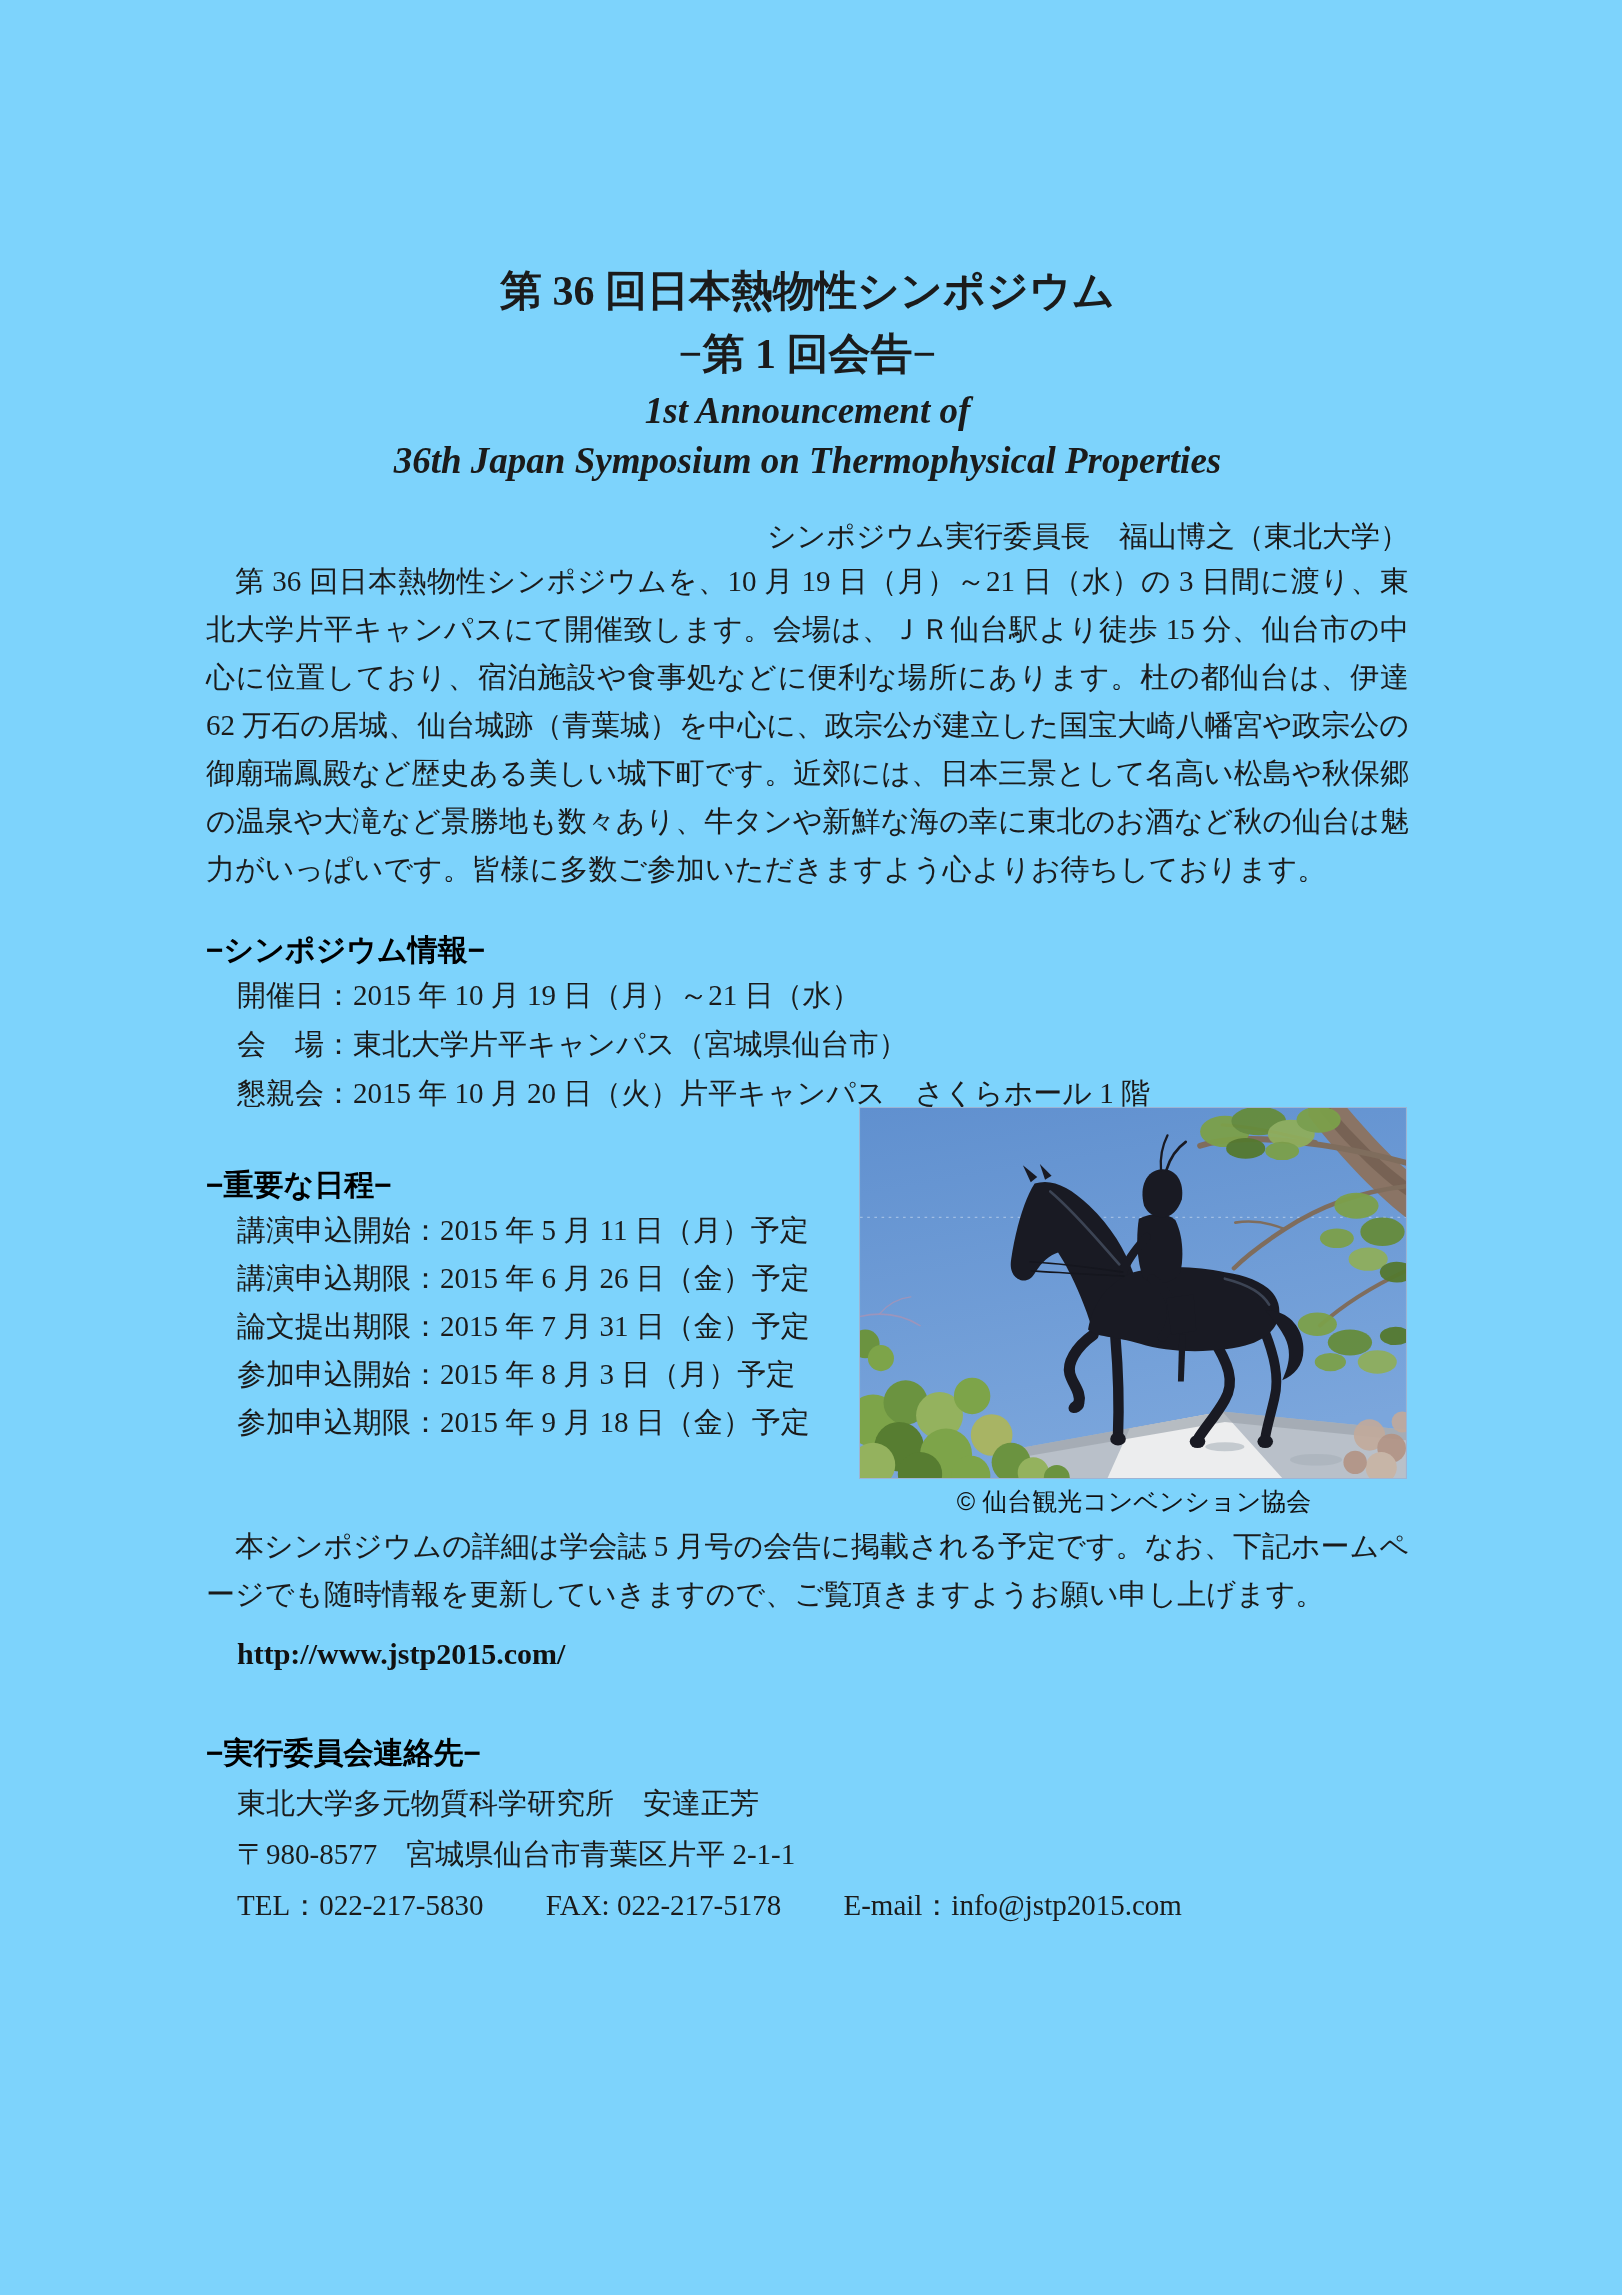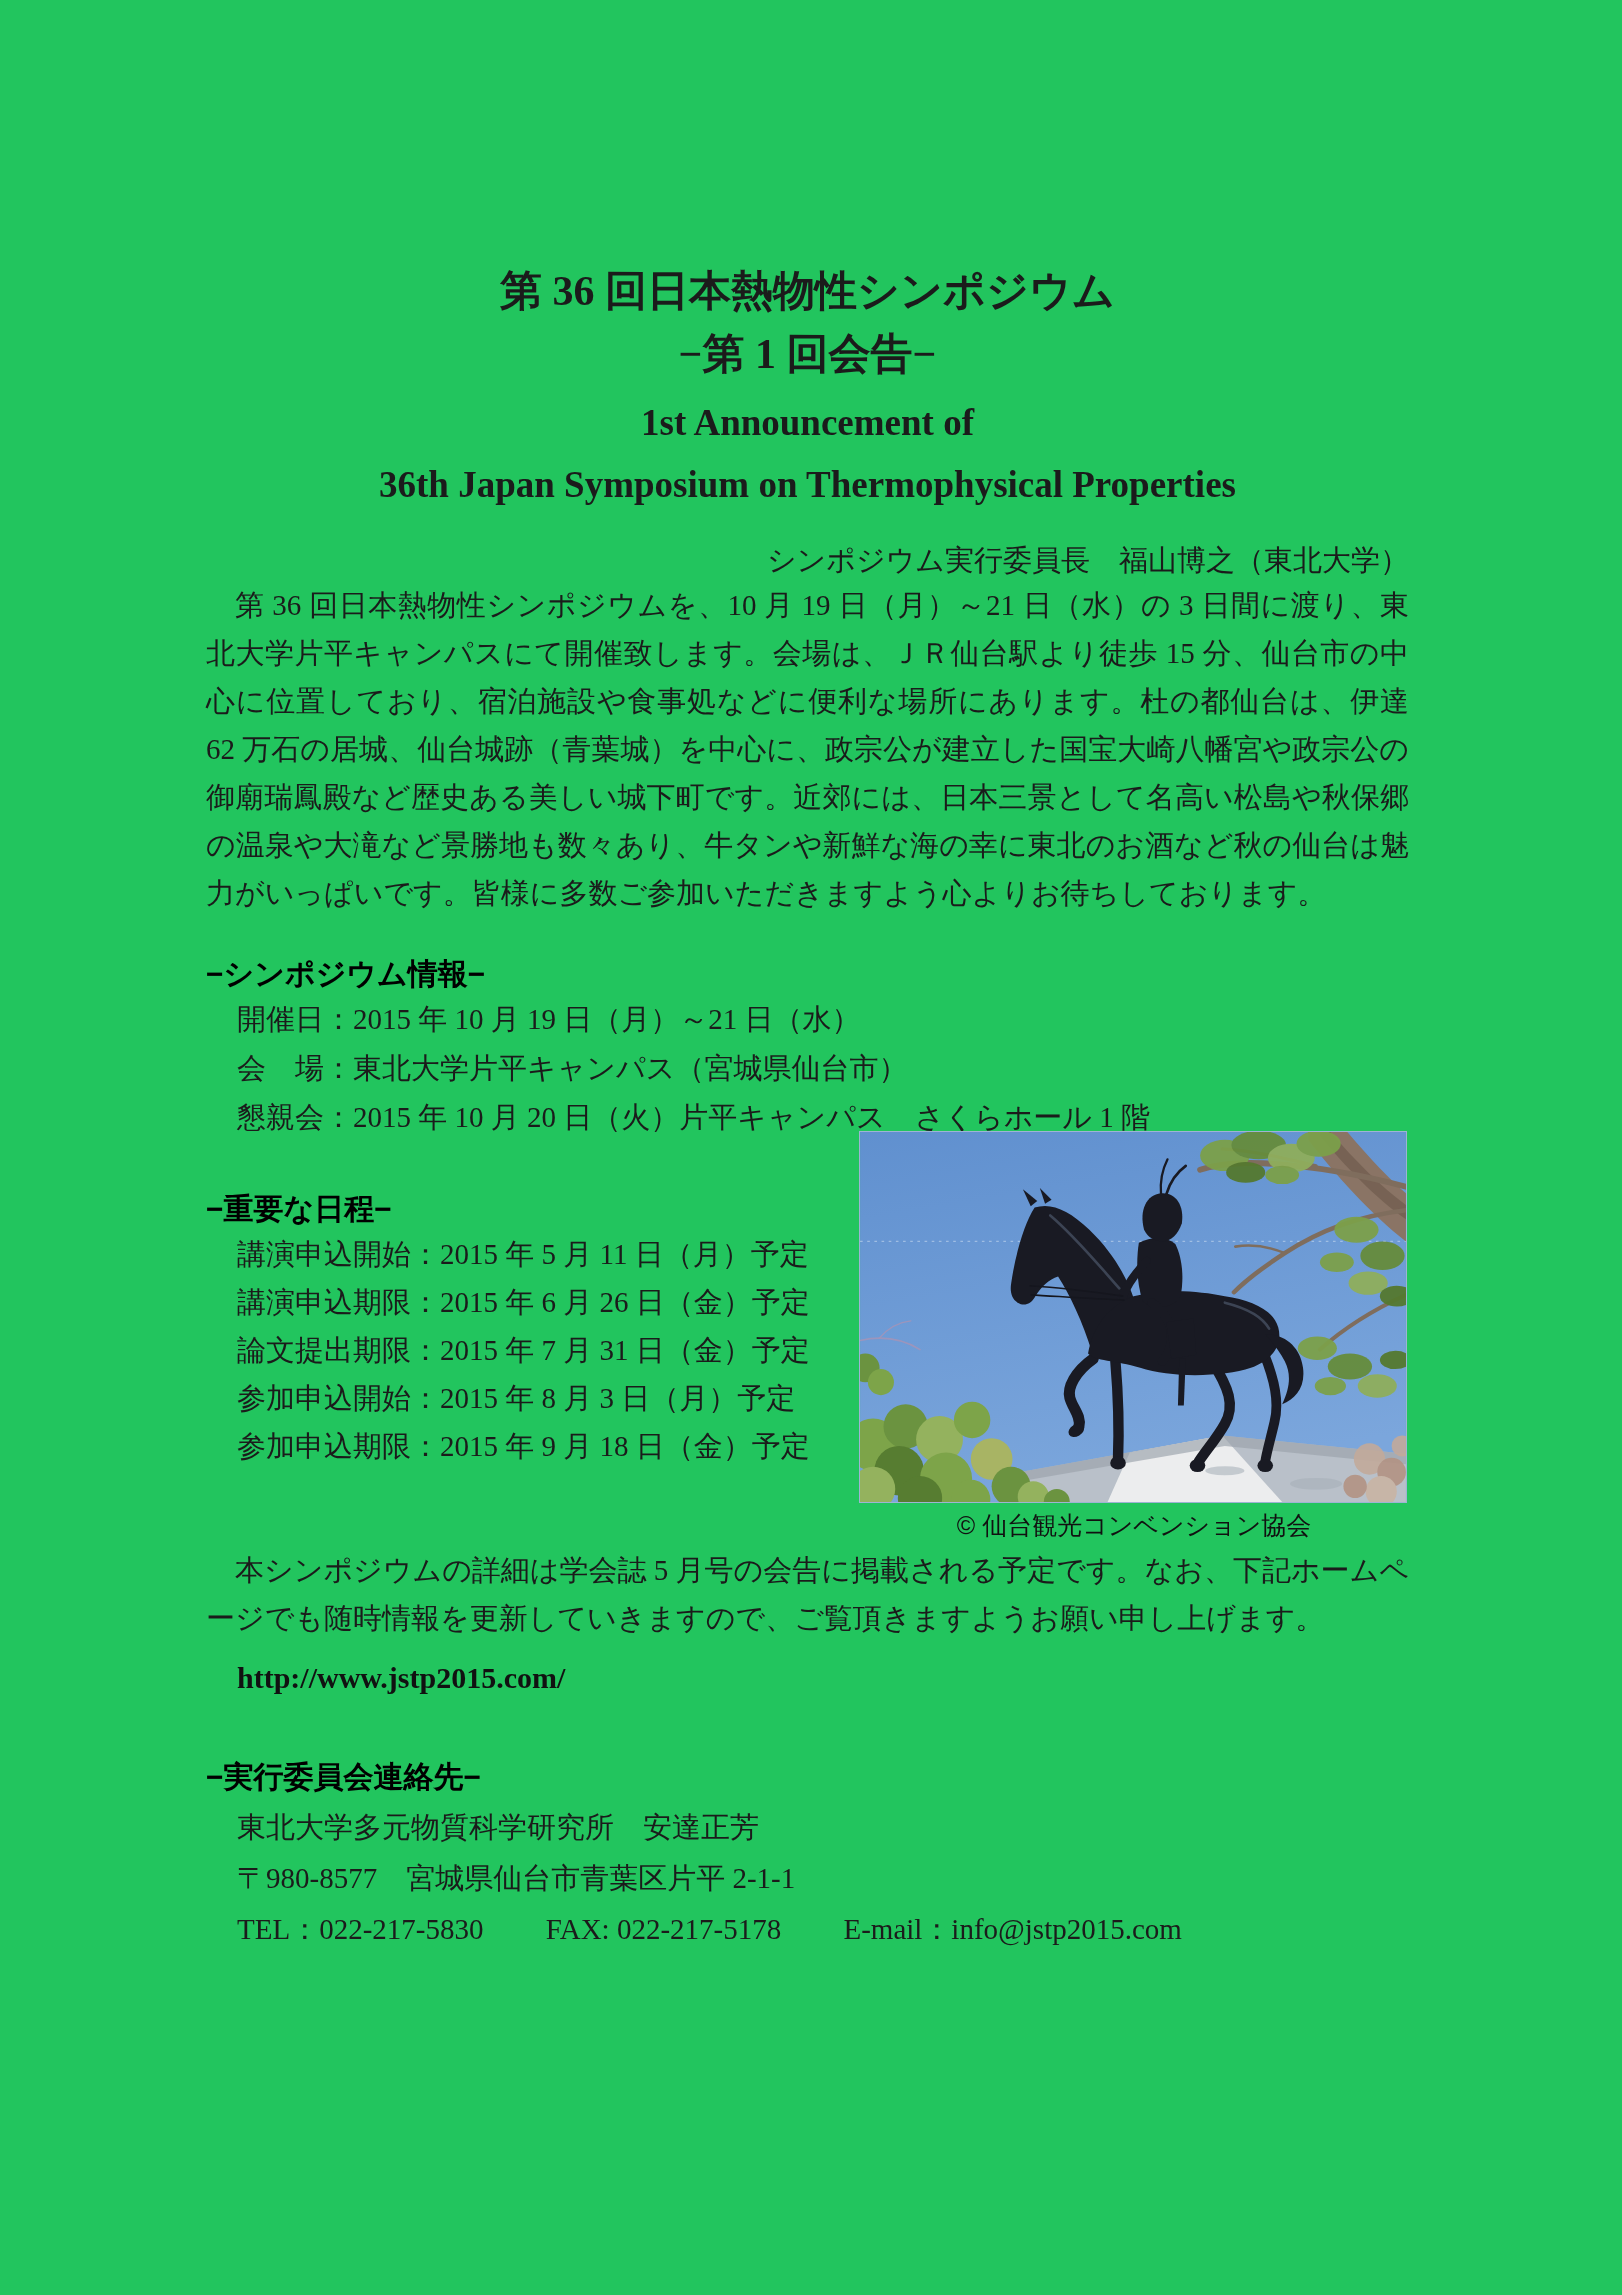--- a/index.html
+++ b/index.html
@@ -1,30 +1,30 @@
 <!DOCTYPE html>
 <html style="font-size:10.5px"><head>
 <meta charset="utf-8">
 <style>
   html,body{margin:0;padding:0;background:#ffffff;}
   .sheet{
     position:relative;
     width:1623px;height:2295px;
-    background:#22c55e;
+    background:#7dd3fc;
     color:#1b1b1b;
     font-family:"Liberation Serif","DejaVu Serif",serif;
     overflow:hidden;
   }
   .content{
     position:absolute;left:206px;top:0;width:1203px;
   }
   .title-block{padding-top:260px;text-align:center;}
   .title-ja{font-size:42px;line-height:63px;font-weight:600;margin:0;}
   .subtitle-ja{font-size:42px;line-height:63px;font-weight:600;margin:0;}
-  .title-en{font-size:37px;line-height:50px;font-weight:600;margin:12px;}
+  .title-en{font-size:37px;line-height:50px;font-weight:600;margin:0;font-style:italic;}
   .chair-line{margin-top:29px;font-size:29px;line-height:42px;text-align:right;}
   p.body-par{
     margin:0;font-size:29px;line-height:48px;
     text-align:justify;text-justify:inter-character;
     text-indent:29px;
   }
   .intro{margin-top:52px;}
   .sec-heading{
     font-family:"Liberation Sans","DejaVu Sans",sans-serif;
     font-weight:700;font-size:30px;line-height:43px;color:#000;

